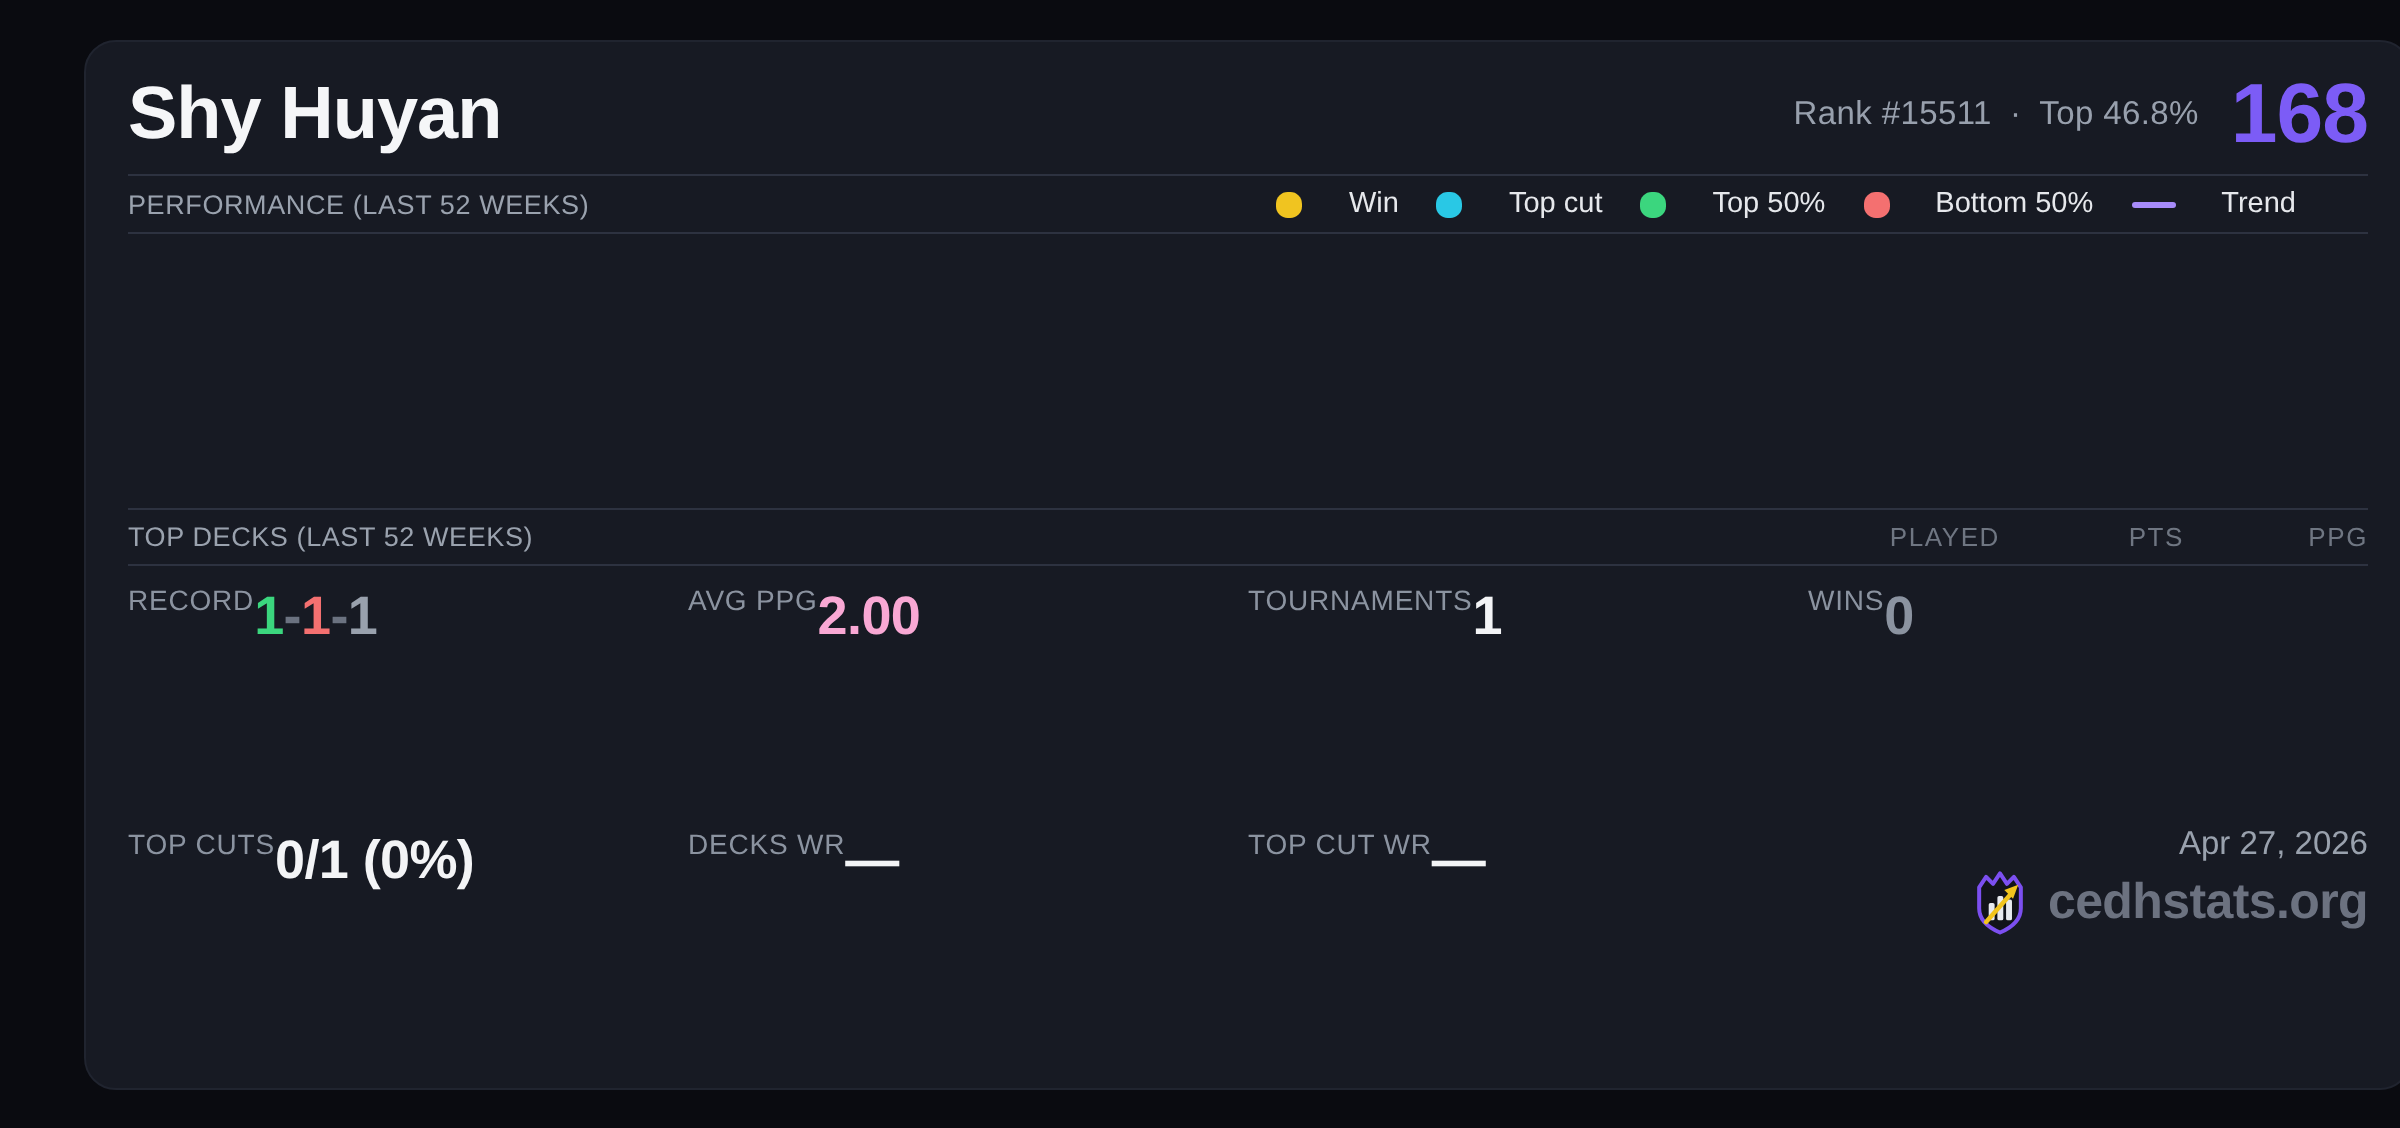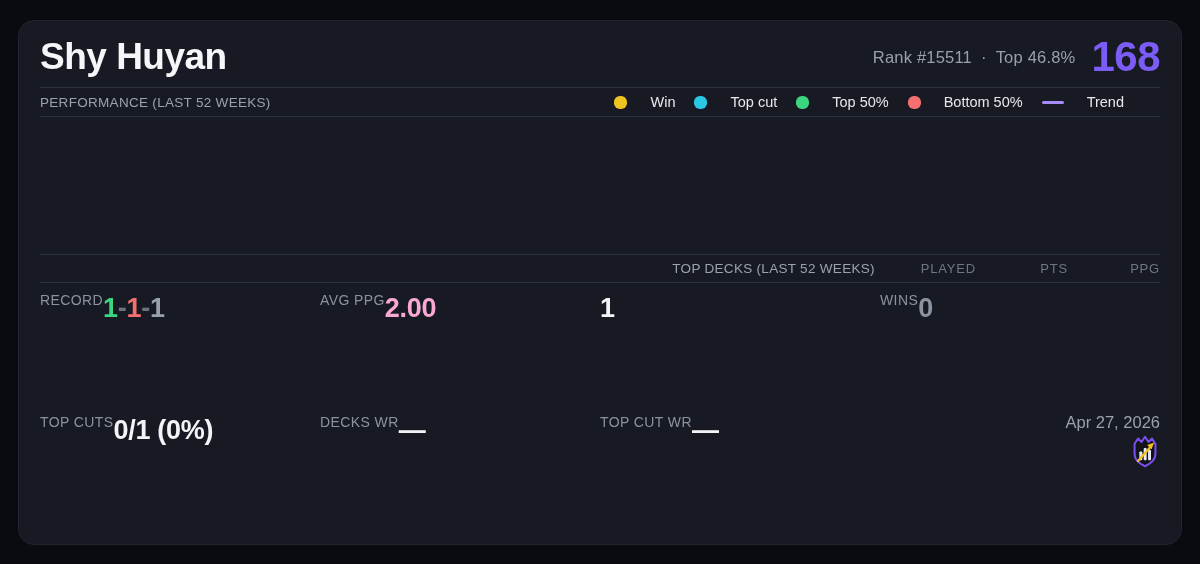--- a/index.html
+++ b/index.html
@@ -5,20 +5,21 @@
   * { margin: 0; padding: 0; box-sizing: border-box; }
   html, body { width: 1200px; height: 564px; }
   body {
     font-family: "Liberation Sans", "DejaVu Sans", sans-serif;
     background: #0a0b10;
     overflow: hidden;
   }
   .page {
     width: 1016px; height: 564px;
     padding: 20px 18px 19px 18px;
+    margin-left: 24px;
   }
   .card {
     width: 1164px; height: 525px;
     background: #171a23;
     border: 1px solid #20242f;
     border-radius: 16px;
     padding: 0 21px;
     display: flex;
     flex-direction: column;
   }
@@ -87,21 +88,21 @@
   .legend-label { font-size: 14.5px; color: #e6e8ec; }
 
   
   .chart-area { flex: 1 1 auto; }
 
   
   .topdecks-row {
     height: 27px;
     display: flex;
     align-items: center;
-    justify-content: flex-end;
+    justify-content: space-between;
   }
   .topdecks-cols { display: flex; align-items: center; }
   .topdecks-col {
     font-size: 13px;
     color: #6f7682;
     letter-spacing: 0.8px;
     margin-left: 46px;
     min-width: 46px;
     text-align: right;
   }
@@ -224,20 +225,21 @@
         <div class="stat-label">RECORD</div>
         <div class="stat-value"><span style="color: rgb(59, 214, 126);">1</span><span style="color: rgb(107, 114, 128);">-</span><span style="color: rgb(244, 112, 112);">1</span><span style="color: rgb(107, 114, 128);">-</span><span style="color: rgb(153, 161, 173);">1</span></div>
       </div>
 
       <div class="stat-cell">
         <div class="stat-label">AVG PPG</div>
         <div class="stat-value" style="color: #f9a8d4;">2.00</div>
       </div>
 
       <div class="stat-cell">
+        <div class="stat-label">TOURNAMENTS</div>
         <div class="stat-value">1</div>
       </div>
 
       <div class="stat-cell">
         <div class="stat-label">WINS</div>
         <div class="stat-value" style="color: rgb(139, 147, 160);">0</div>
       </div>
 
       <div class="stat-cell">
         <div class="stat-label">TOP CUTS</div>
@@ -260,18 +262,19 @@
           <span style="display:flex;">
             <svg width="30" height="33" viewBox="0 0 34 38">
               <path d="M5 10 L9 4 L13 8 L17 2 L21 8 L25 4 L29 10 L29 22 C29 29 24 33 17 36 C10 33 5 29 5 22 Z" fill="#12131a" stroke="#7c4ff0" stroke-width="2.3" stroke-linejoin="round"></path>
               <rect x="10.5" y="19" width="3.4" height="10" rx="1" fill="#e8eaf0"></rect>
               <rect x="15.5" y="15" width="3.4" height="14" rx="1" fill="#e8eaf0"></rect>
               <rect x="20.5" y="17" width="3.4" height="12" rx="1" fill="#e8eaf0"></rect>
               <line x1="9" y1="30" x2="24" y2="13" stroke="#f2c41d" stroke-width="2.6" stroke-linecap="round"></line>
               <polygon points="27.5,8.5 19.5,11.5 24.5,16.5" fill="#f2c41d"></polygon>
             </svg>
           </span>
+          <span class="brand-text">cedhstats.org</span>
         </div>
       </div>
 
     </div>
   </div>
 </div>
 
 </body></html>

